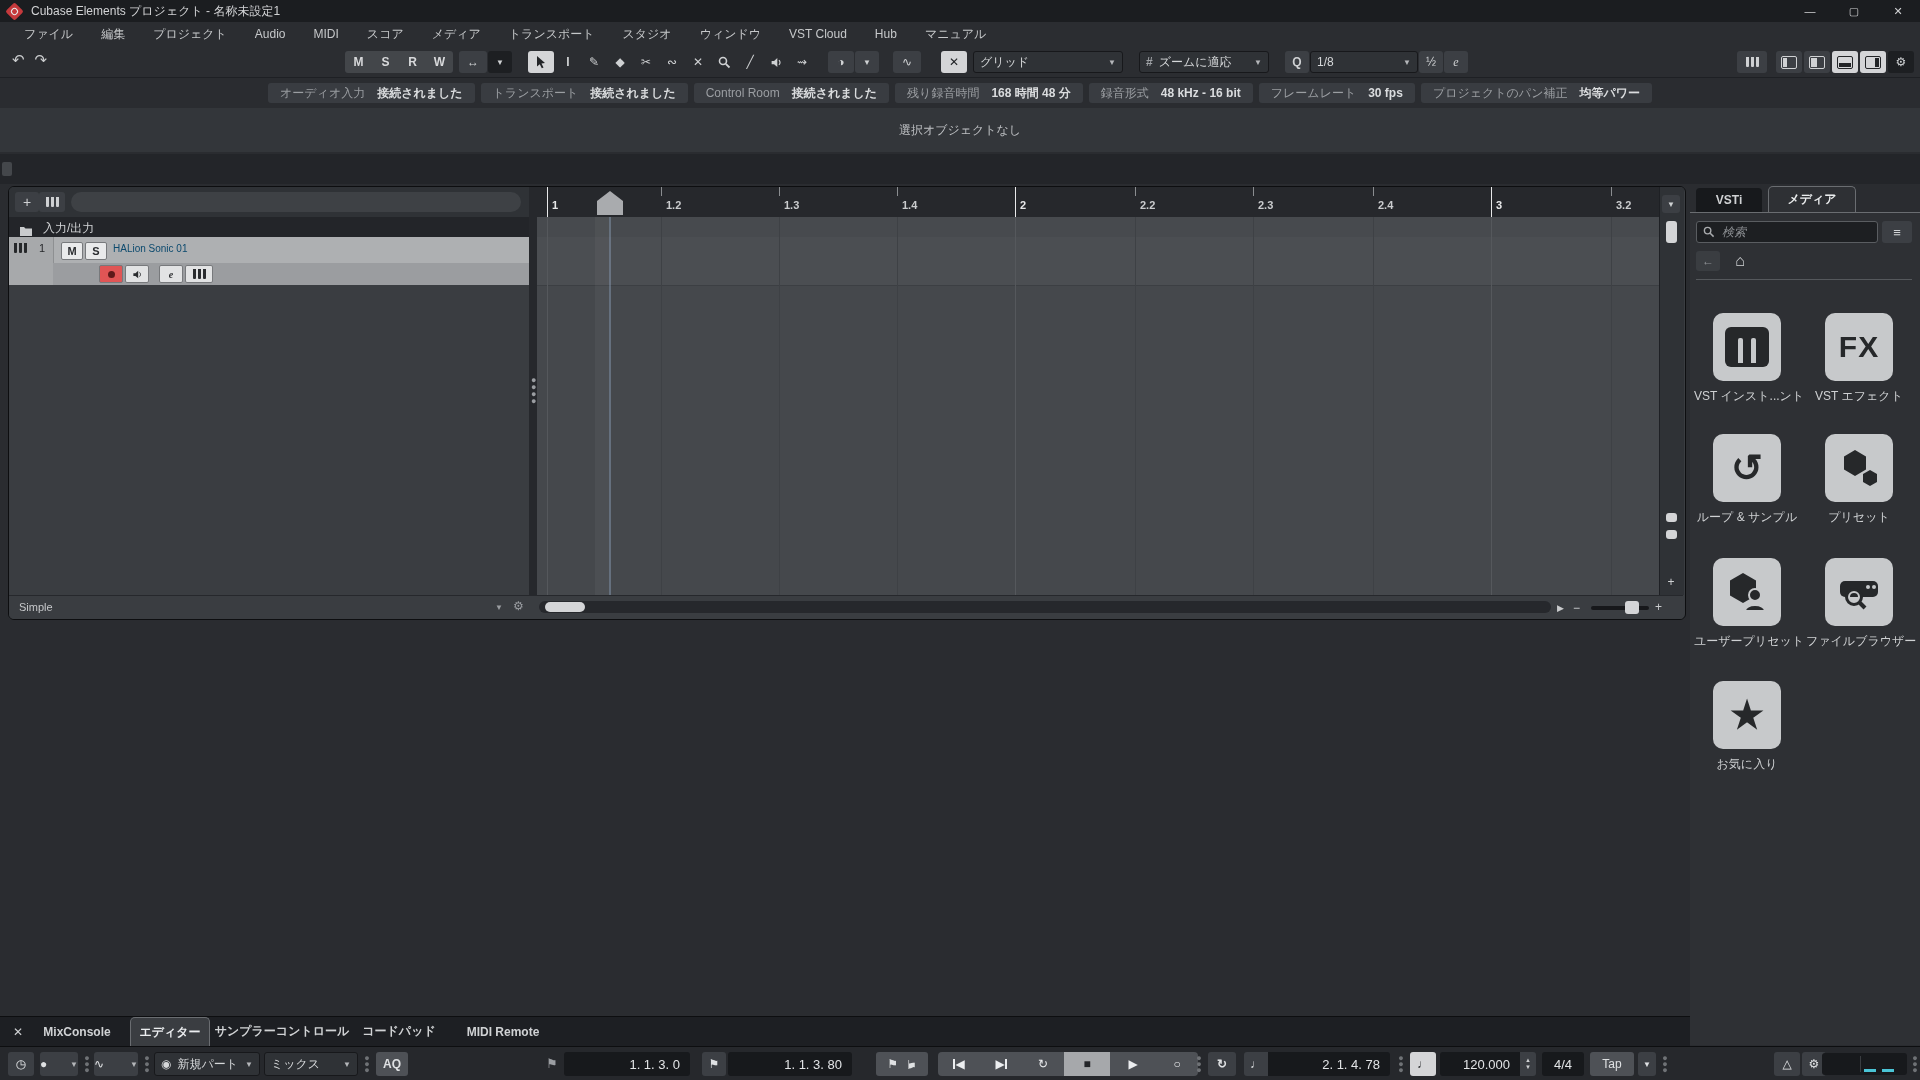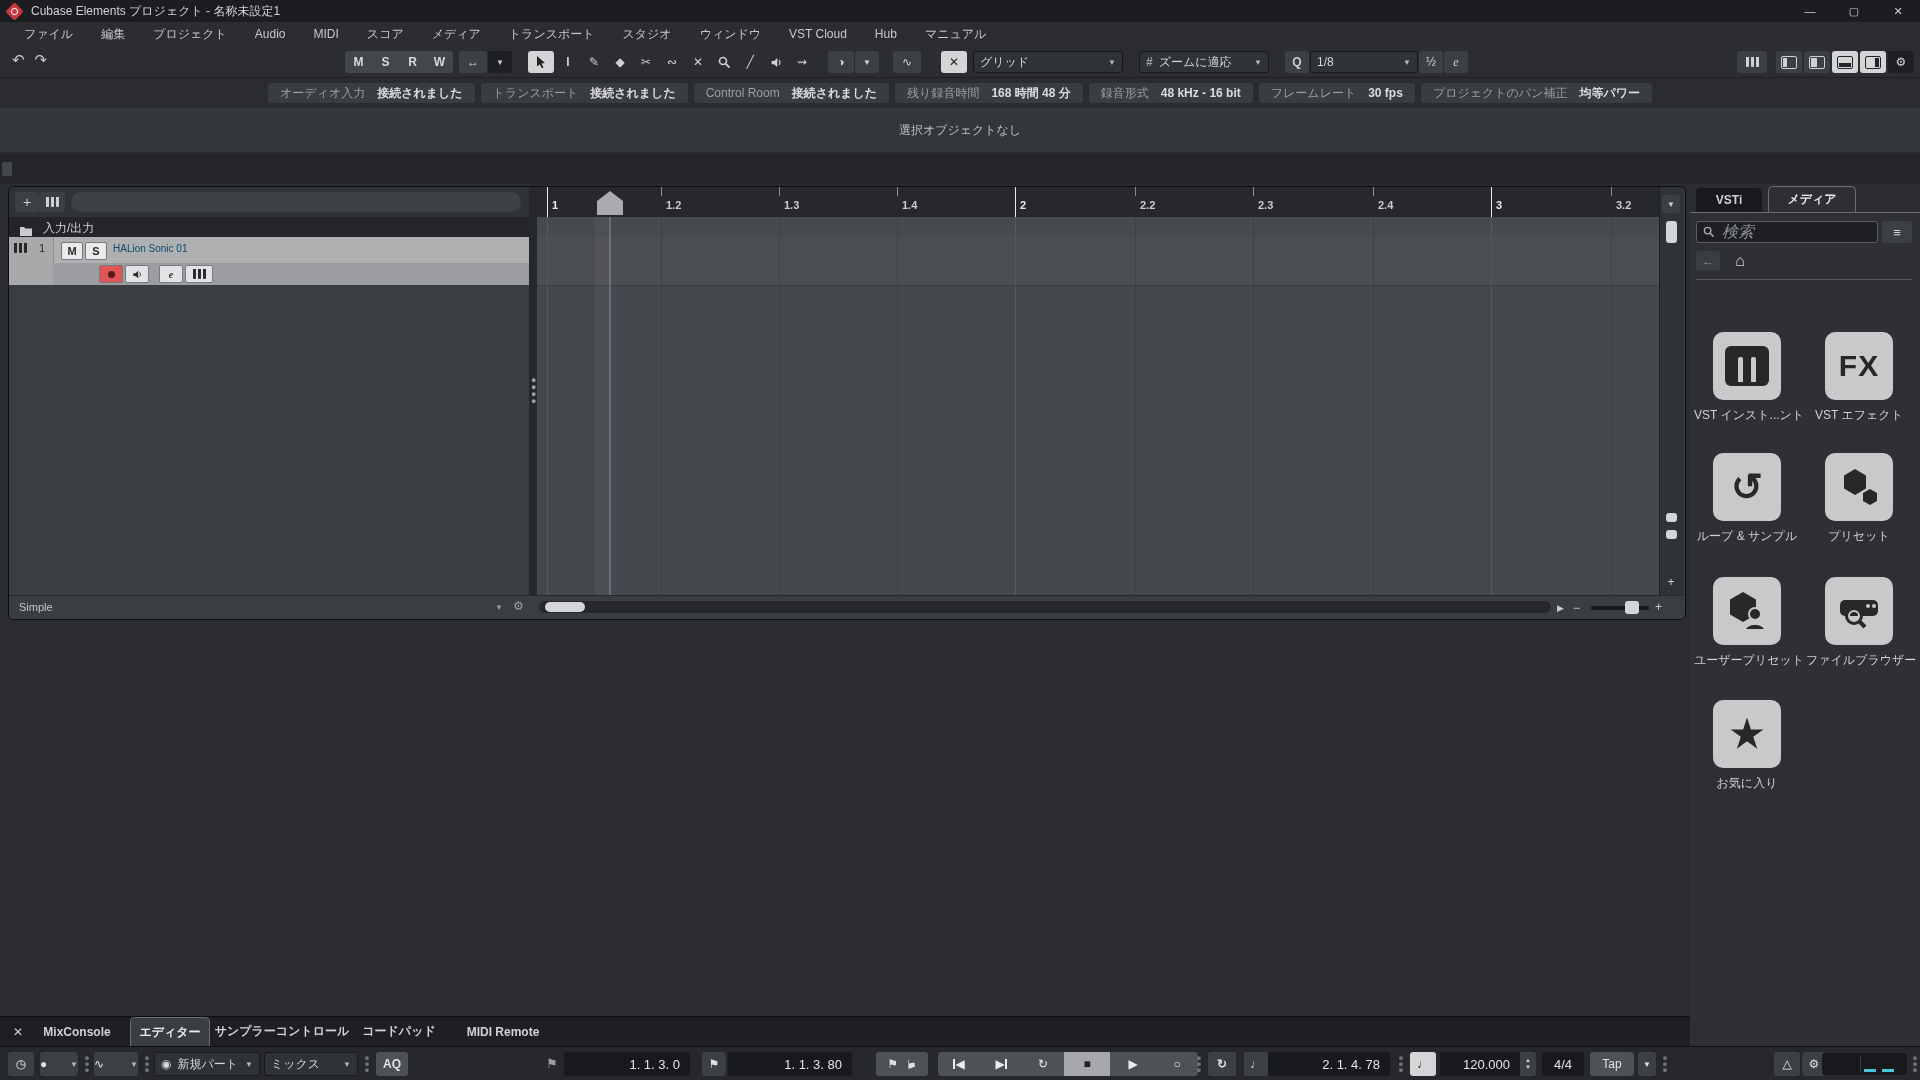--- a/index.html
+++ b/index.html
@@ -85,27 +85,27 @@
              display:flex;align-items:center;justify-content:center;color:#c3c5c7;box-sizing:border-box;}
   
   .rpanel{left:1690px;top:186px;width:230px;height:858px;}
   .rtab{position:absolute;height:24px;display:flex;align-items:center;justify-content:center;font-weight:bold;font-size:12px;}
   .rtab.vsti{left:6px;top:2px;width:66px;background:#17191c;color:#cfd1d3;border-radius:4px 4px 0 0;}
   .rtab.media{left:78px;top:0px;width:88px;height:26px;background:#2e3034;color:#eceeef;
               border:1px solid #6a6d71;border-bottom:none;border-radius:5px 5px 0 0;box-sizing:border-box;}
   .rbody{position:absolute;left:0;top:26px;width:230px;height:832px;background:#2e3034;border-top:1px solid #6a6d71;}
   .search{position:absolute;left:6px;top:8px;width:182px;height:22px;background:#1d1f22;border:1px solid #5a5d61;border-radius:3px;
           display:flex;align-items:center;padding:0 6px;gap:5px;box-sizing:border-box;}
-  .search input{flex:1;background:transparent;border:none;outline:none;color:#d6d8da;font-size:16px;font-family:inherit;min-width:0;}
+  .search input{flex:1;background:transparent;border:none;outline:none;color:#d6d8da;font-size:12px;font-family:inherit;min-width:0;}
   .search input::placeholder{font-style:italic;color:#8b8e92;}
   .listbtn{position:absolute;left:192px;top:8px;width:30px;height:22px;background:#3c3f44;border-radius:3px;color:#d2d4d6;
            display:flex;align-items:center;justify-content:center;font-size:13px;}
   .navbtn{position:absolute;top:38px;width:24px;height:20px;display:flex;align-items:center;justify-content:center;}
   .sep{position:absolute;left:6px;top:66px;width:216px;height:1px;background:#55585c;}
-  .tilecell{position:absolute;width:106px;text-align:center;margin-top:19px;}
+  .tilecell{position:absolute;width:106px;text-align:center;}
   .tile{width:68px;height:68px;margin:0 auto;background:#c7c9cb;border-radius:10px;display:flex;align-items:center;justify-content:center;color:#26282a;}
   .tilelab{margin-top:7px;color:#cfd1d3;font-size:12px;white-space:nowrap;}
   .tile-piano{width:44px;height:40px;background:#26282a;border-radius:6px;position:relative;}
   .tile-piano i{position:absolute;bottom:4px;width:5px;height:25px;background:#c7c9cb;border-radius:2px 2px 0 0;}
   .tile-fx{font-weight:800;font-size:30px;letter-spacing:1px;}
   .tile-glyph{font-size:38px;font-weight:bold;line-height:1;}
   
   .btabs{left:0;top:1016px;width:1690px;height:30px;background:#1d1f23;border-top:1px solid #0d0e10;box-sizing:border-box;}
   .btab{position:absolute;top:0;height:29px;display:flex;align-items:center;justify-content:center;font-weight:bold;color:#d0d2d4;font-size:12px;}
   .btab.active{background:#3a3d41;border:1px solid #6a6d71;border-bottom:none;border-radius:5px 5px 0 0;color:#eceef0;box-sizing:border-box;}

